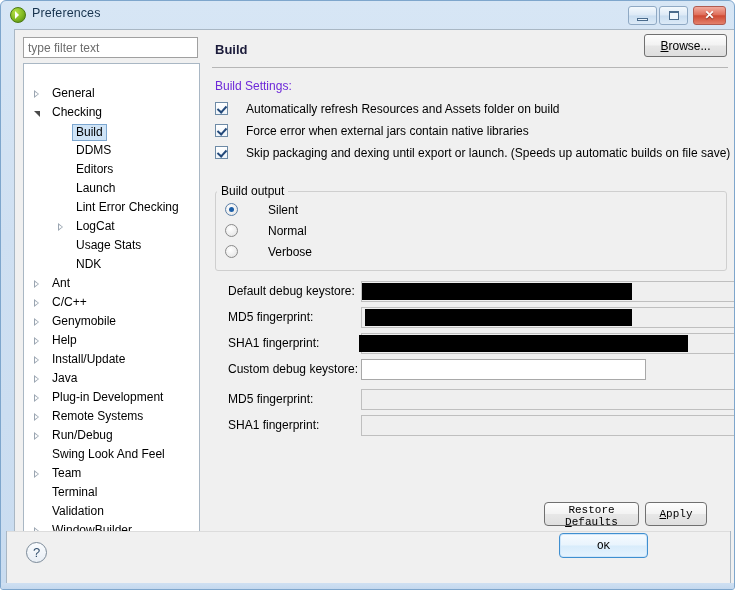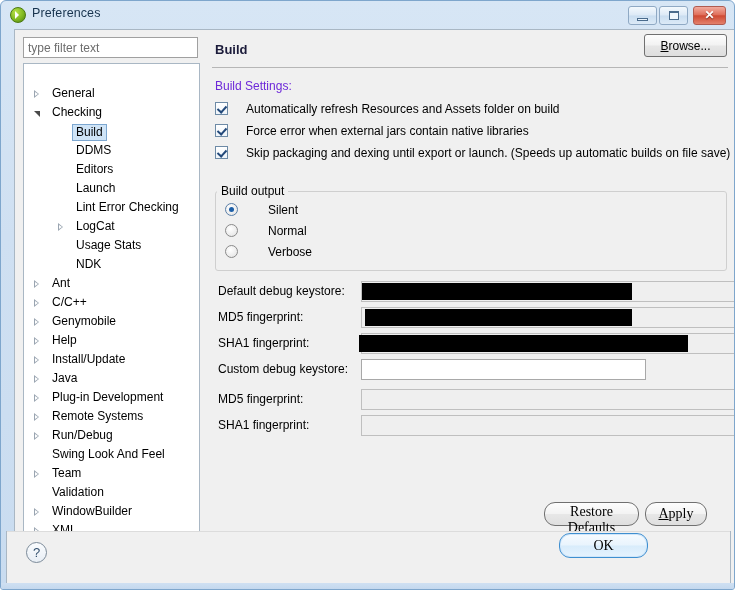--- a/index.html
+++ b/index.html
@@ -331,21 +331,21 @@
   }
 
   
   .frow {
     position: absolute;
     left: 8px;
     height: 22px;
   }
   .flabel {
     position: absolute;
-    left: 3px; top: 3px;
+    left: 13px; top: 3px;
     font-size: 12px;
     color: #000000;
     white-space: nowrap;
   }
   .finput {
     position: absolute;
     top: 0;
     height: 21px;
     box-sizing: border-box;
     border: 1px solid #bfbfbf;
@@ -372,24 +372,24 @@
     background: linear-gradient(to bottom, #fdfdfd 0%, #f2f2f2 48%, #e6e6e6 52%, #dedede 100%);
     font-family: "Liberation Sans", sans-serif;
     font-size: 12px;
     color: #000;
     cursor: default;
   }
 
   .btn {
     box-sizing: border-box;
     border: 1px solid #707070;
-    border-radius: 11px;
+    border-radius: 4px;
     background: linear-gradient(to bottom, #fdfdfd 0%, #f3f3f3 48%, #e7e7e7 52%, #dfdfdf 100%);
-    font-family: Liberation Serif, serif;
-    font-size: 14px;
+    font-family: Liberation Mono, monospace;
+    font-size: 11px;
     color: #000;
     cursor: default;
   }
   #btn-restore {
     position: absolute;
     left: 337px; top: 468px;
     width: 95px; height: 24px;
   }
   #btn-apply {
     position: absolute;
@@ -484,20 +484,21 @@
         <div class="tnode lvl0"><span class="arrow collapsed"></span><span class="tlabel">C/C++</span></div>
         <div class="tnode lvl0"><span class="arrow collapsed"></span><span class="tlabel">Genymobile</span></div>
         <div class="tnode lvl0"><span class="arrow collapsed"></span><span class="tlabel">Help</span></div>
         <div class="tnode lvl0"><span class="arrow collapsed"></span><span class="tlabel">Install/Update</span></div>
         <div class="tnode lvl0"><span class="arrow collapsed"></span><span class="tlabel">Java</span></div>
         <div class="tnode lvl0"><span class="arrow collapsed"></span><span class="tlabel">Plug-in Development</span></div>
         <div class="tnode lvl0"><span class="arrow collapsed"></span><span class="tlabel">Remote Systems</span></div>
         <div class="tnode lvl0"><span class="arrow collapsed"></span><span class="tlabel">Run/Debug</span></div>
         <div class="tnode lvl0"><span class="tlabel">Swing Look And Feel</span></div>
         <div class="tnode lvl0"><span class="arrow collapsed"></span><span class="tlabel">Team</span></div>
+        <div class="tnode lvl0"><span class="tlabel">Terminal</span></div>
         <div class="tnode lvl0"><span class="tlabel">Validation</span></div>
         <div class="tnode lvl0"><span class="arrow collapsed"></span><span class="tlabel">WindowBuilder</span></div>
         <div class="tnode lvl0"><span class="arrow collapsed"></span><span class="tlabel">XML</span></div>
       </div>
 
     <div id="content">
 
       <div id="page-title">Build</div>
 
       <div id="nav-icons">

